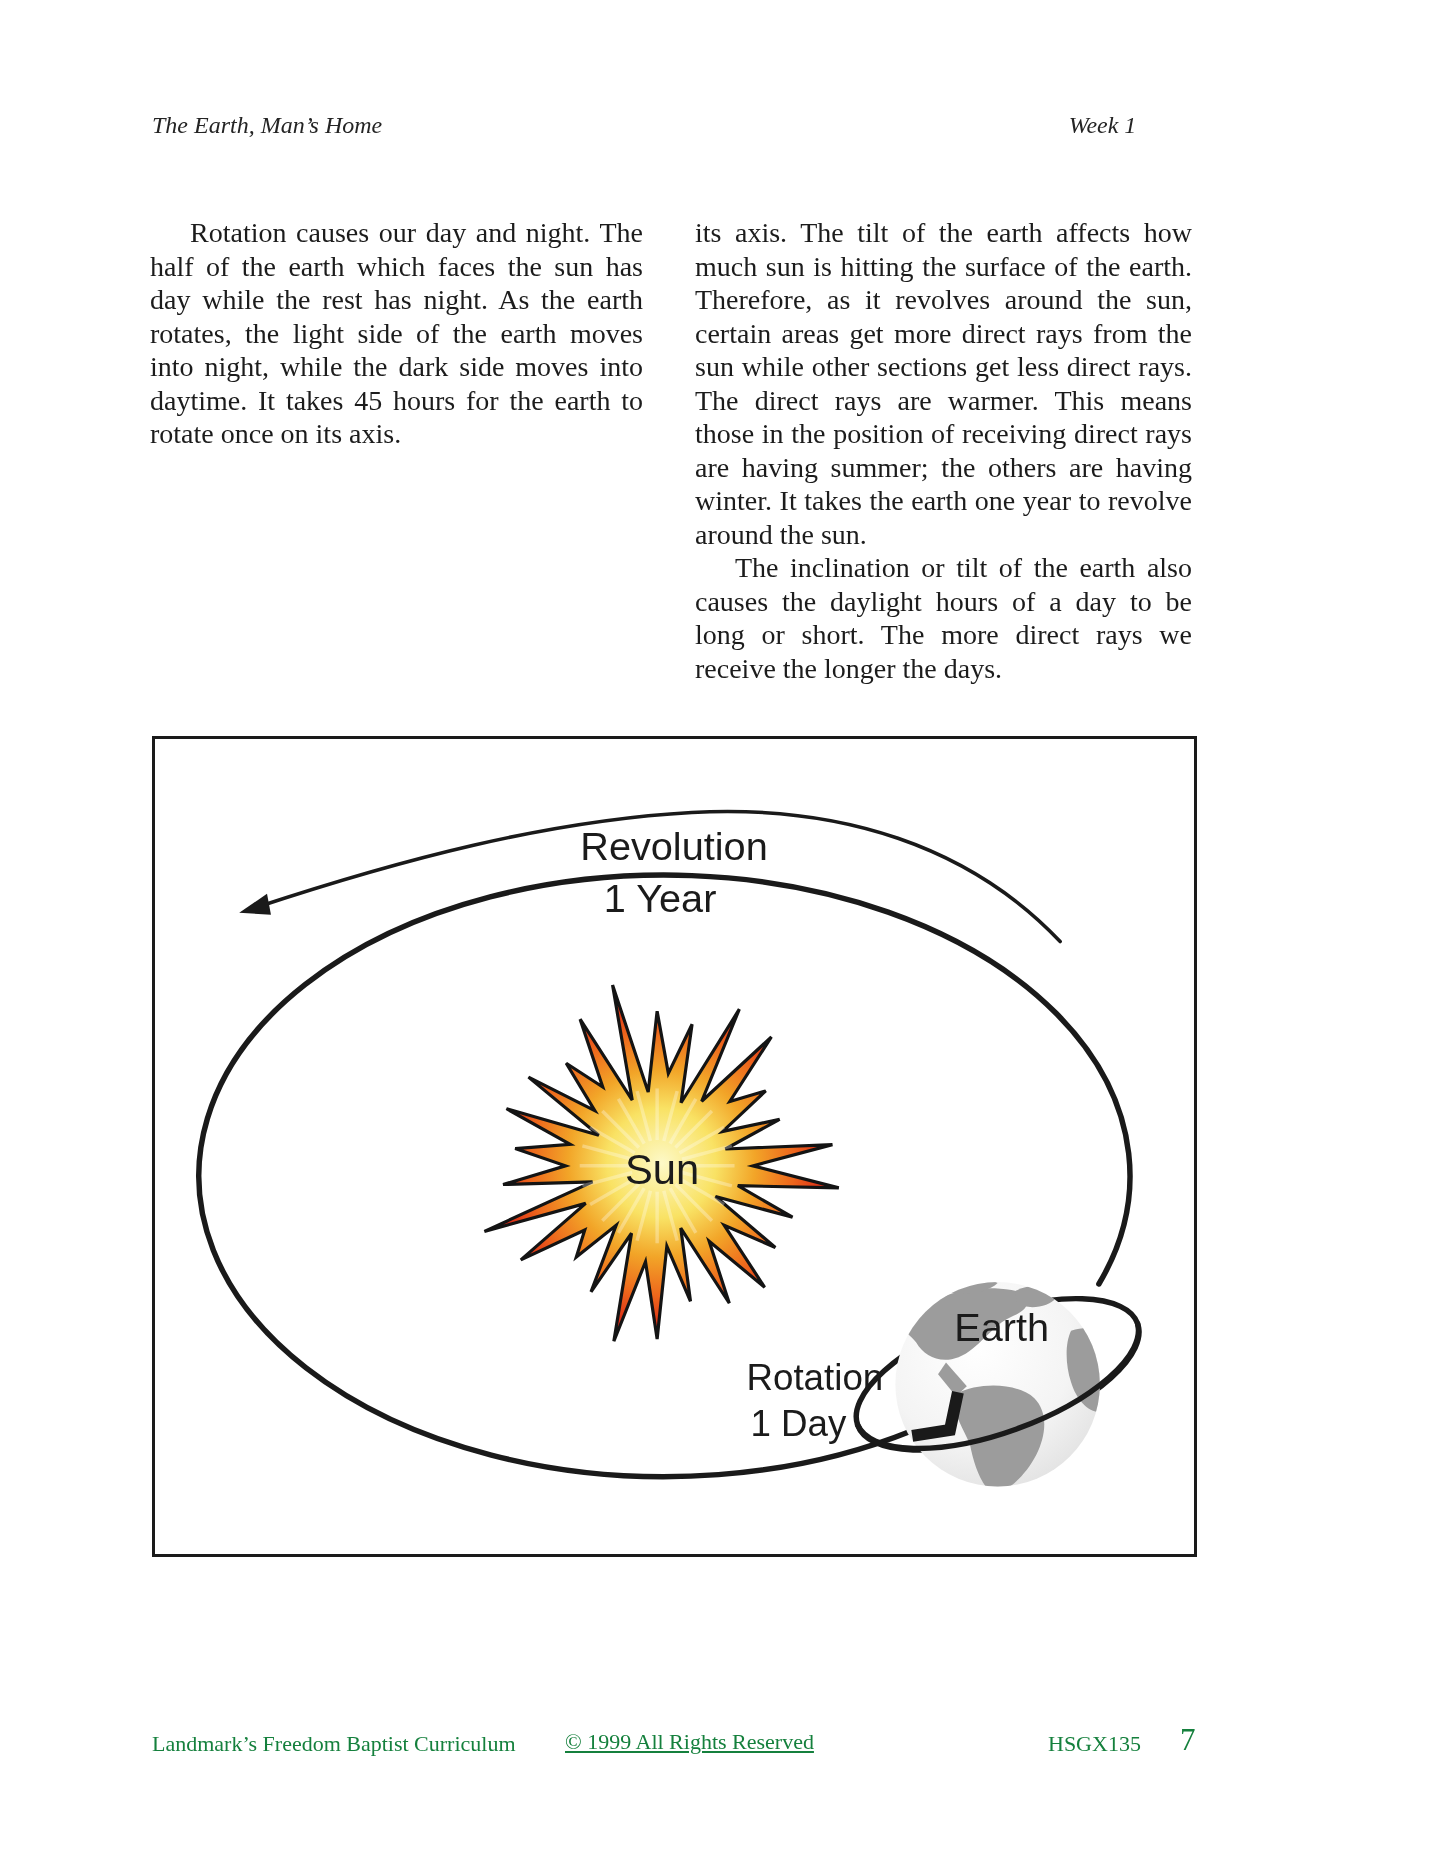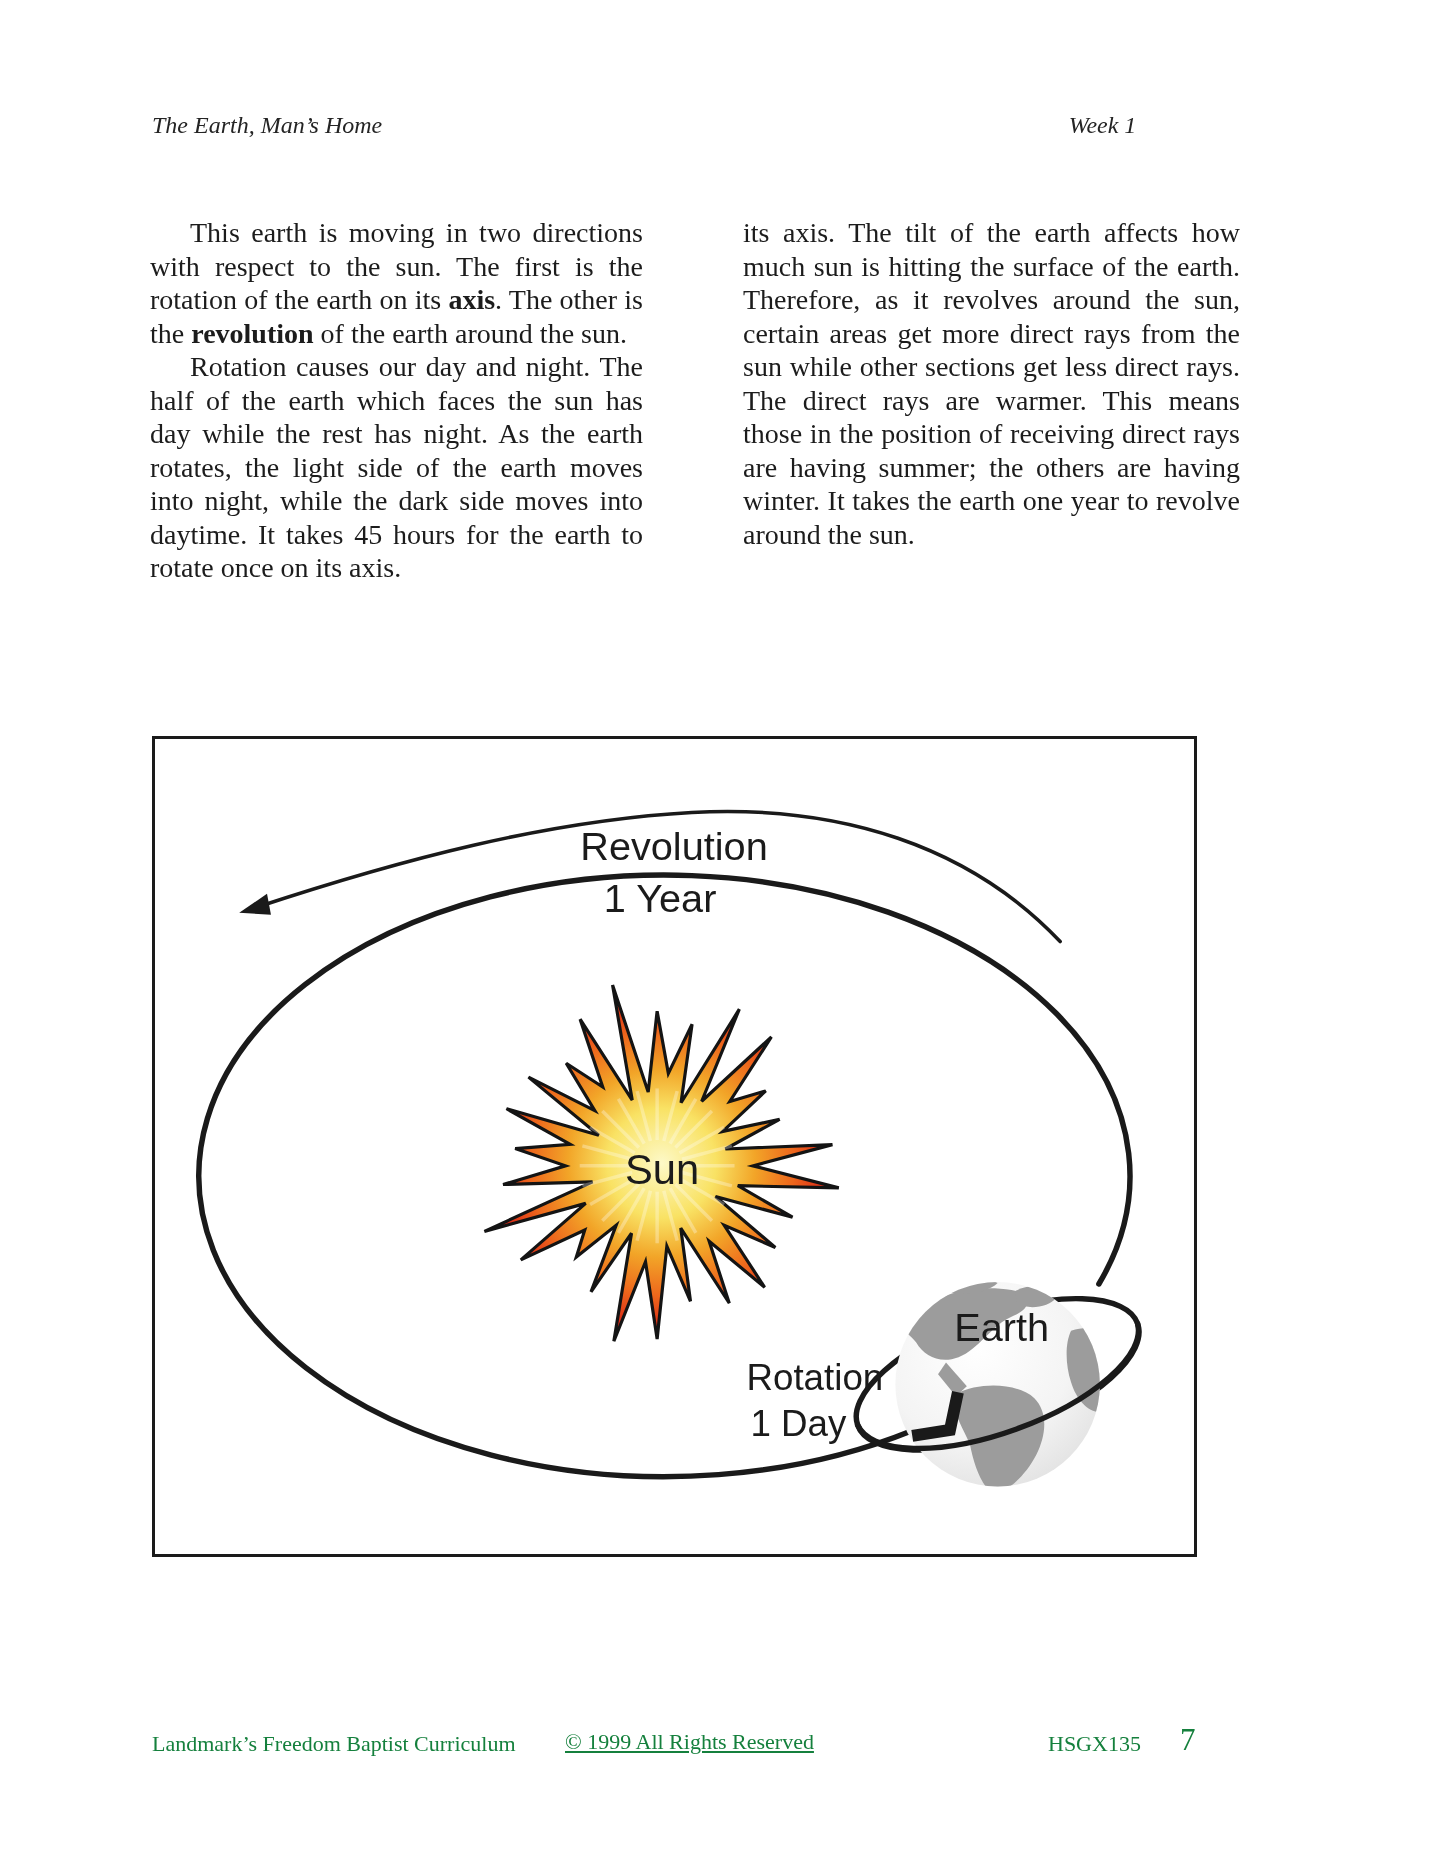--- a/index.html
+++ b/index.html
@@ -19,21 +19,21 @@
   .running-head.right{left:1000px;width:205px;text-align:center;}
   .bodycol{
     position:absolute;top:216px;
     font-size:28px;line-height:33.5px;
     text-align:justify;
   }
   .bodycol p{margin:0;}
   .bodycol p.indent{text-indent:40px;}
   .bodycol b{font-weight:bold;}
   .col-left{left:150px;width:493px;}
-  .col-right{left:695px;width:497px;margin-left:48px;}
+  .col-right{left:695px;width:497px;}
   .diagram-box{
     position:absolute;left:152px;top:736px;width:1045px;height:821px;
     border:3px solid #1a1a1a;box-sizing:border-box;background:#ffffff;
   }
   .diagram-box svg{display:block;width:100%;height:100%;}
   .dg-label{
     font-family:"Liberation Sans", sans-serif;
     fill:#1b1b1b;
   }
   .footer-item{position:absolute;font-size:22px;color:#15803d;}
@@ -44,25 +44,25 @@
 </style>
 </head>
 <body>
 
 <div class="page">
 
   <div class="running-head left">The Earth, Man’s Home</div>
   <div class="running-head right">Week 1</div>
 
   <div class="bodycol col-left">
-      <p class="indent"><span>This earth is moving in two directions with respect to the sun. The first is the rotation of the earth on its </span><b>axis</b><span>. The other is the </span><b>revolution</b><span> of the earth around the sun.</span></p>
       <p class="indent"><span>Rotation causes our day and night. The half of the earth which faces the sun has day while the rest has night. As the earth rotates, the light side of the earth moves into night, while the dark side moves into daytime. It takes 45 hours for the earth to rotate once on its axis.</span></p>
     </div>
   <div class="bodycol col-right">
       <p><span>its axis. The tilt of the earth affects how much sun is hitting the surface of the earth. Therefore, as it revolves around the sun, certain areas get more direct rays from the sun while other sections get less direct rays. The direct rays are warmer. This means those in the position of receiving direct rays are having summer; the others are having winter. It takes the earth one year to revolve around the sun.</span></p>
+      <p class="indent"><span>The inclination or tilt of the earth also causes the daylight hours of a day to be long or short. The more direct rays we receive the longer the days.</span></p>
     </div>
 
   <div class="diagram-box">
     <svg viewBox="0 0 1045 821" xmlns="http://www.w3.org/2000/svg">
       <defs>
         <radialGradient id="sunGrad" cx="50%" cy="50%" r="55%">
           <stop offset="0%" stop-color="#fdf9c8"></stop>
           <stop offset="28%" stop-color="#f9e264"></stop>
           <stop offset="48%" stop-color="#f2a528"></stop>
           <stop offset="68%" stop-color="#ee661c"></stop>

